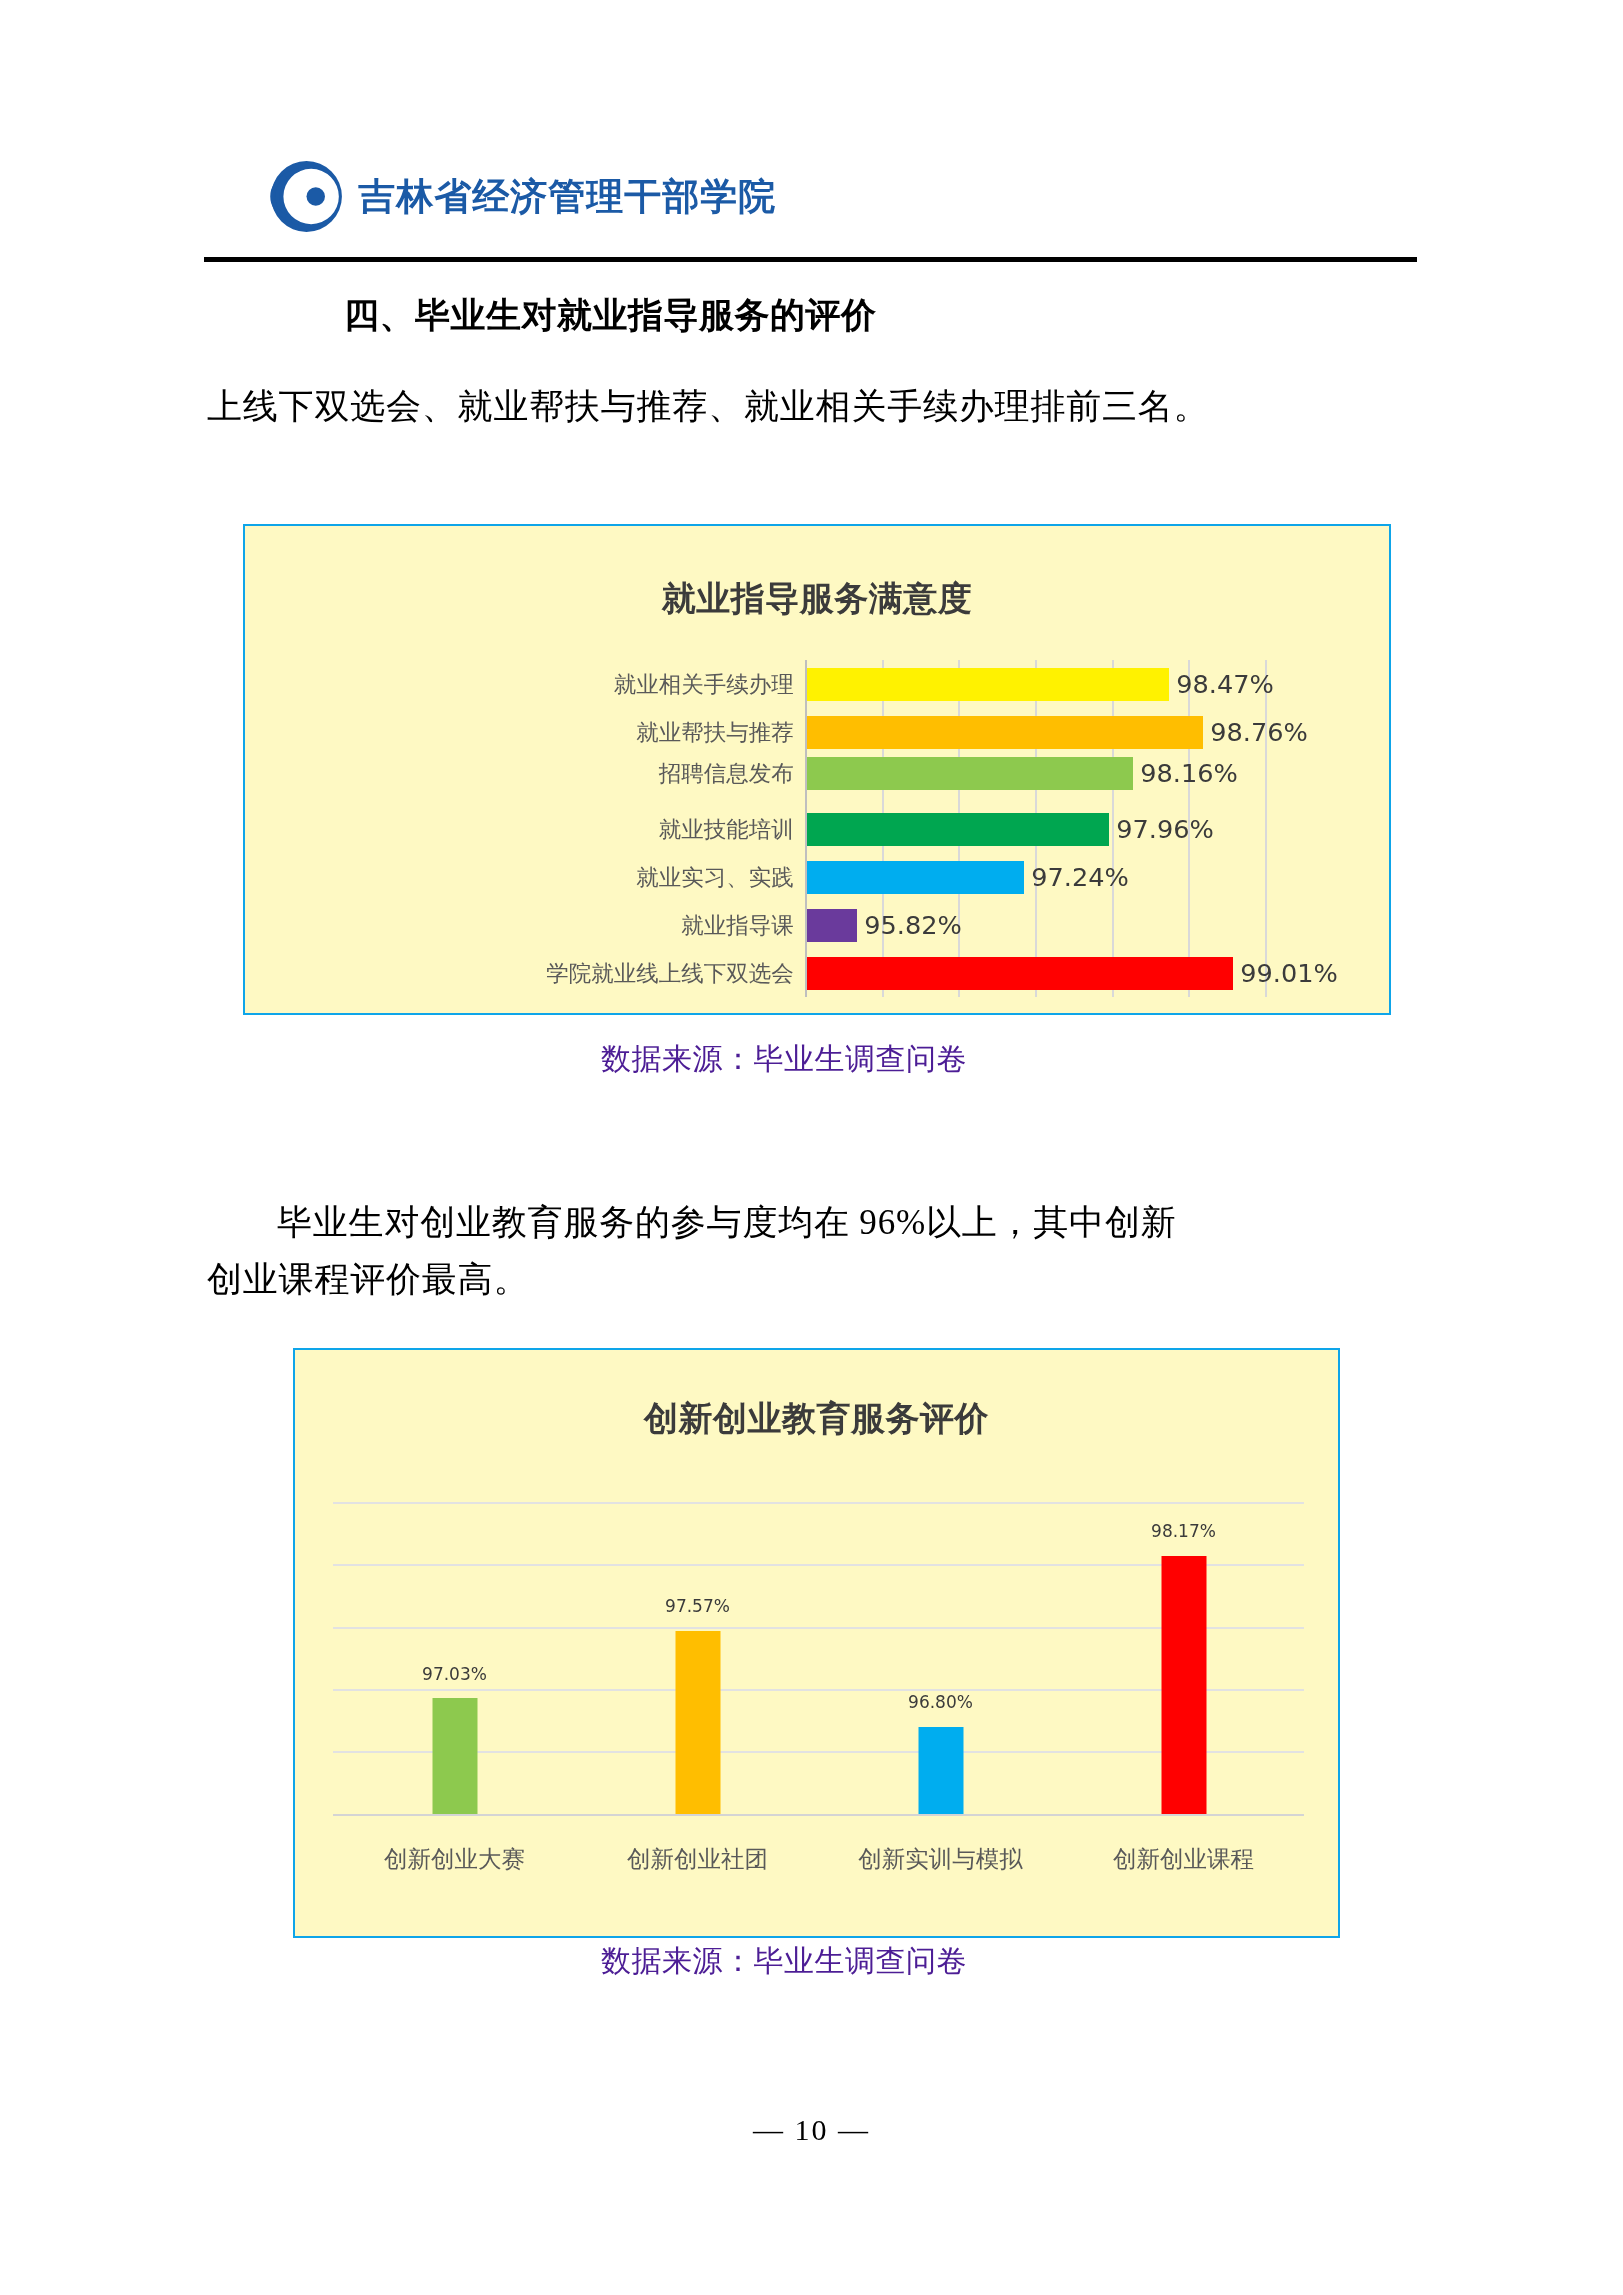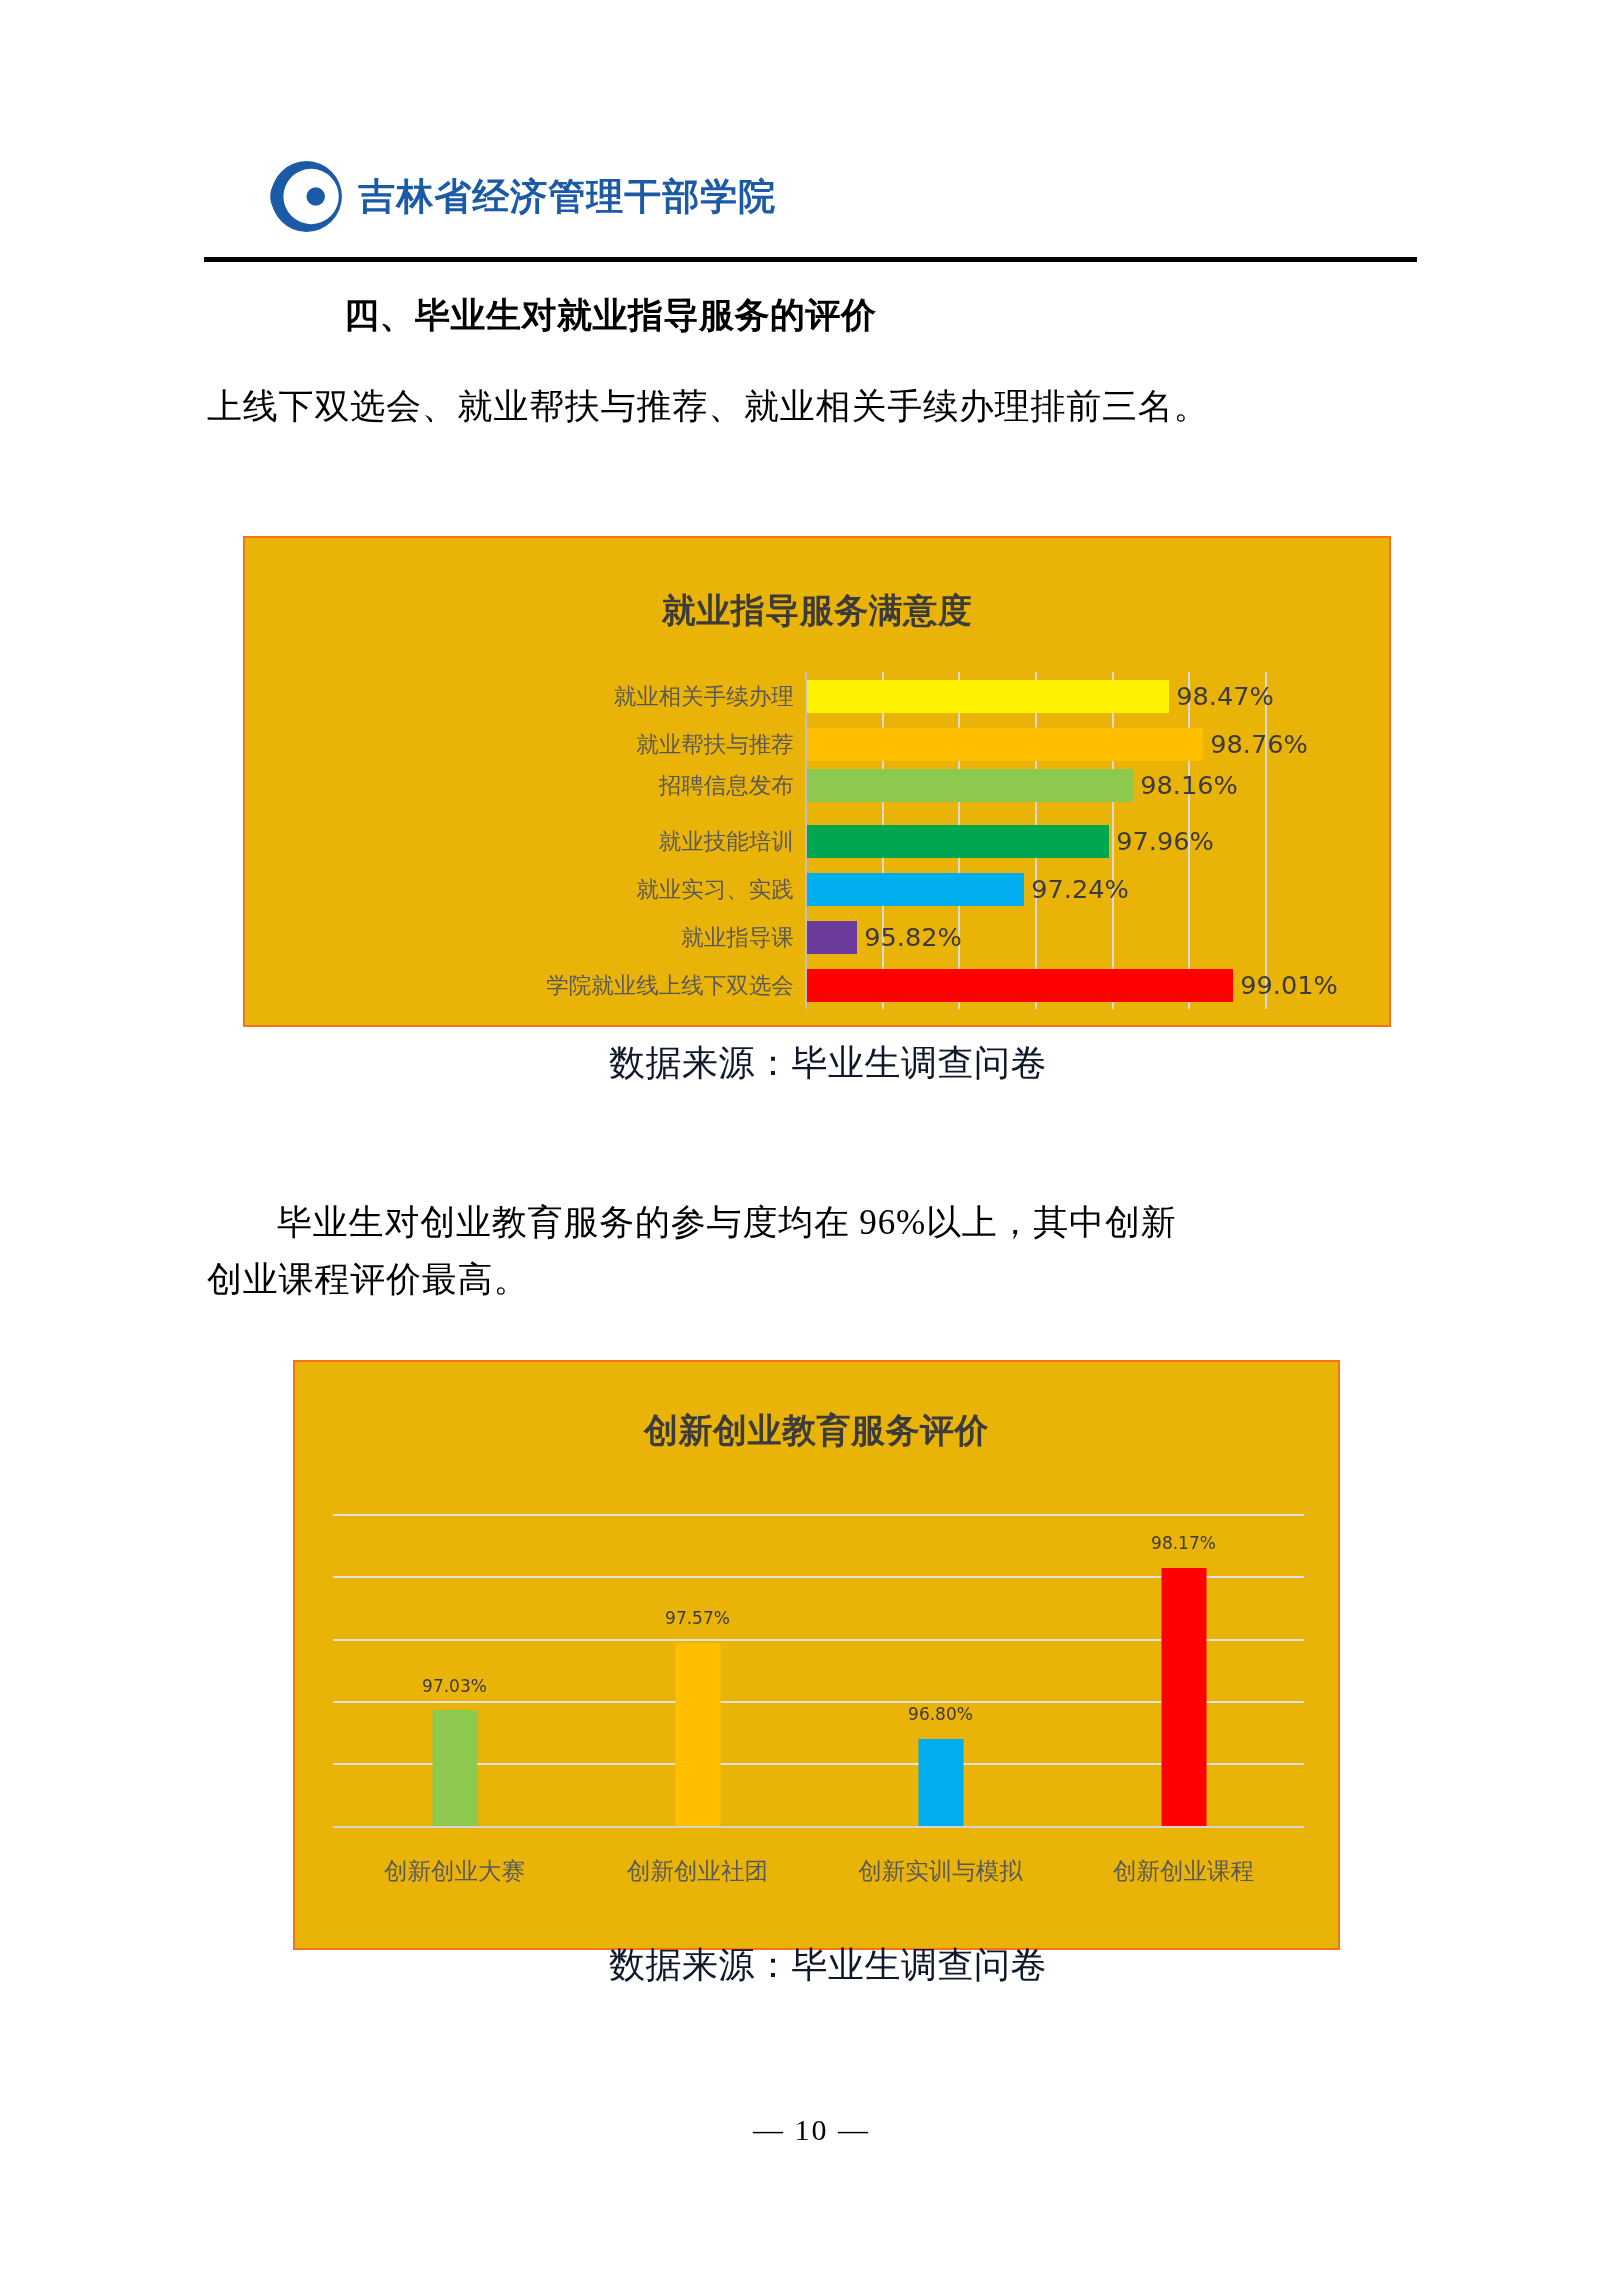--- a/index.html
+++ b/index.html
@@ -48,45 +48,43 @@
     font-size:35px;
     color:#000;
     line-height:57px;
     letter-spacing:0.8px;
   }
 
   
   .source {
     position:absolute;
     font-family:"Liberation Serif", serif;
-    font-size:36px;
-    color:#0f172a;
+    font-size:30px;
+    color:#4c1d95;
     white-space:nowrap;
     letter-spacing:0.5px;
-    margin-left:8px;
   }
 
   
   .pagenum {
     position:absolute;
     left:0; right:0;
     text-align:center;
     font-family:"Liberation Serif", serif;
     font-size:30px;
     color:#000;
     letter-spacing:2px;
   }
 
   
   .chart-frame {
     position:absolute;
-    background:#eab308;
-    border:2px solid #f97316;
+    background:#fef9c3;
+    border:2px solid #0ea5e9;
     box-sizing:border-box;
-    margin-top:12px;
   }
   .chart-title {
     position:absolute; left:0; right:0;
     text-align:center;
     font-family:"DejaVu Sans", sans-serif;
     font-weight:700;
     color:#3b3b3b;
     white-space:nowrap;
   }
 

